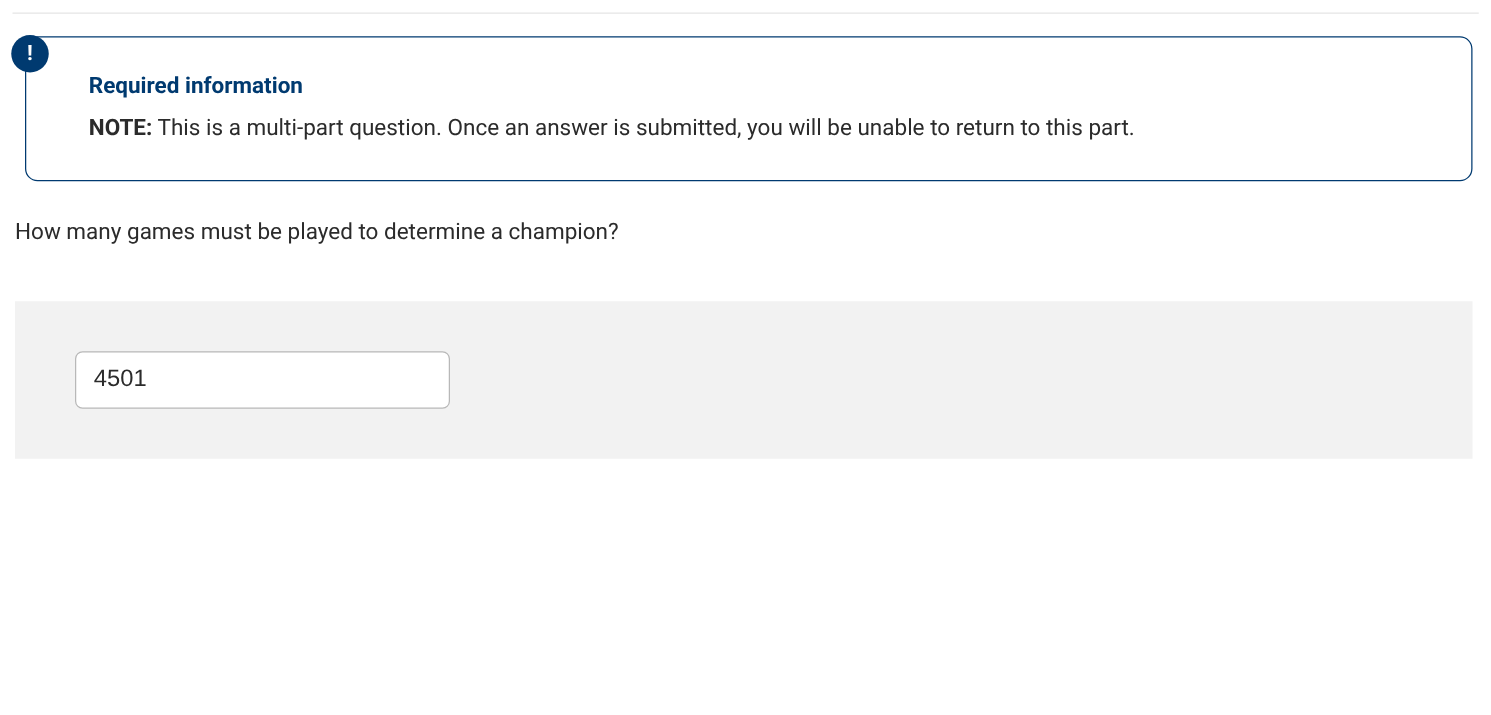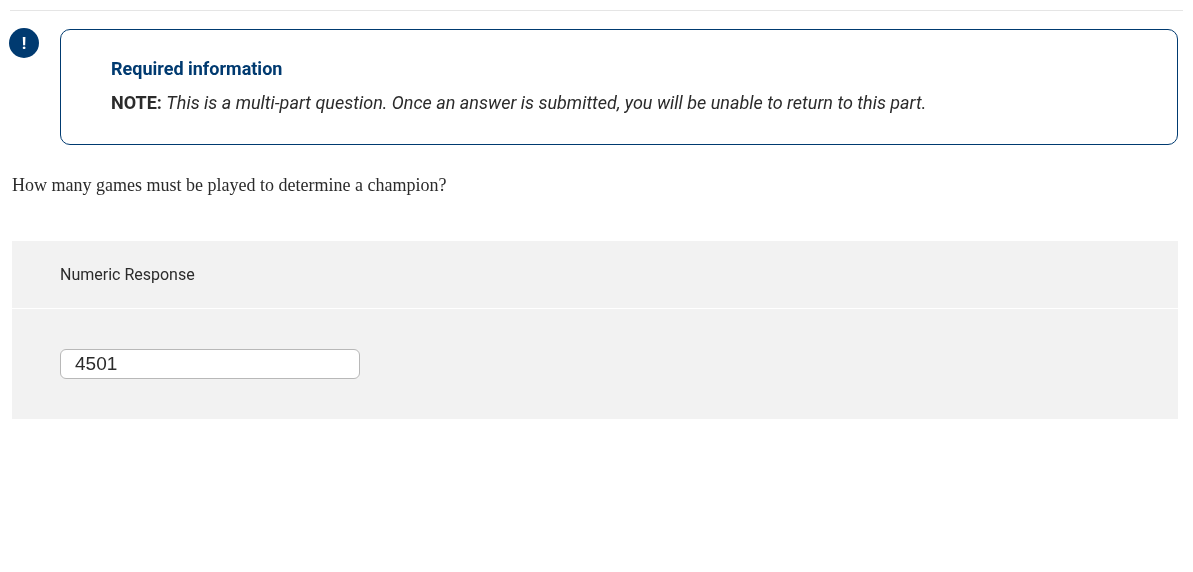--- a/index.html
+++ b/index.html
@@ -39,71 +39,68 @@
       color: #ffffff;
       font-weight: bold;
       font-size: 17px;
       line-height: 1;
     }
     .info-box {
       border: 1px solid #003a70;
       border-radius: 10px;
       padding: 28px 40px 28px 50px;
       background: #ffffff;
-      margin-left: 40px;
     }
     .info-heading {
       color: #003a70;
       font-weight: 700;
       font-size: 18px;
       margin-bottom: 10px;
     }
     .info-note {
       font-size: 18px;
       line-height: 1.5;
       color: #2b2b2b;
     }
     .info-note .note-label {
       font-style: normal;
       font-weight: bold;
     }
     .info-note .note-text {
-      font-style: italic;
     }
     .info-body {
       font-size: 18px;
       line-height: 1.5;
       color: #2b2b2b;
     }
     .question-text {
       font-size: 18px;
       color: #2b2b2b;
       margin: 0 0 45px 0;
       padding-left: 2px;
-      font-family: Liberation Serif, serif;
     }
     .response-panel {
       background: #f2f2f2;
       padding: 0;
       margin: 0 5px 0 2px;
     }
     .response-header {
       padding: 24px 48px;
       border-bottom: 1px solid #ffffff;
     }
     .response-label {
       font-size: 16px;
       color: #2b2b2b;
     }
     .response-body {
       padding: 40px 48px 40px 48px;
     }
     .numeric-input {
       width: 300px;
-      height: 30px;
+      height: 46px;
       padding: 8px 14px;
       font-size: 19px;
       color: #2b2b2b;
       border: 1px solid #b8b8b8;
       border-radius: 6px;
       background: #ffffff;
       outline: none;
     }
   </style>
 </head>
@@ -121,19 +118,16 @@
       <span class="note-label">NOTE:</span>
       <span> </span>
       <span class="note-text">This is a multi-part question. Once an answer is submitted, you will be unable to return to this part.</span>
     </div>
   </div>
 </div>
 
 <div class="question-text">How many games must be played to determine a champion?</div>
 
 <div class="response-panel">
-  <div class="response-header">
-    <div class="response-label">Numeric Response</div>
-  </div>
   <div class="response-body">
     <input type="text" class="numeric-input" value="4501" style="">
   </div>
 </div>
 
 </body></html>

